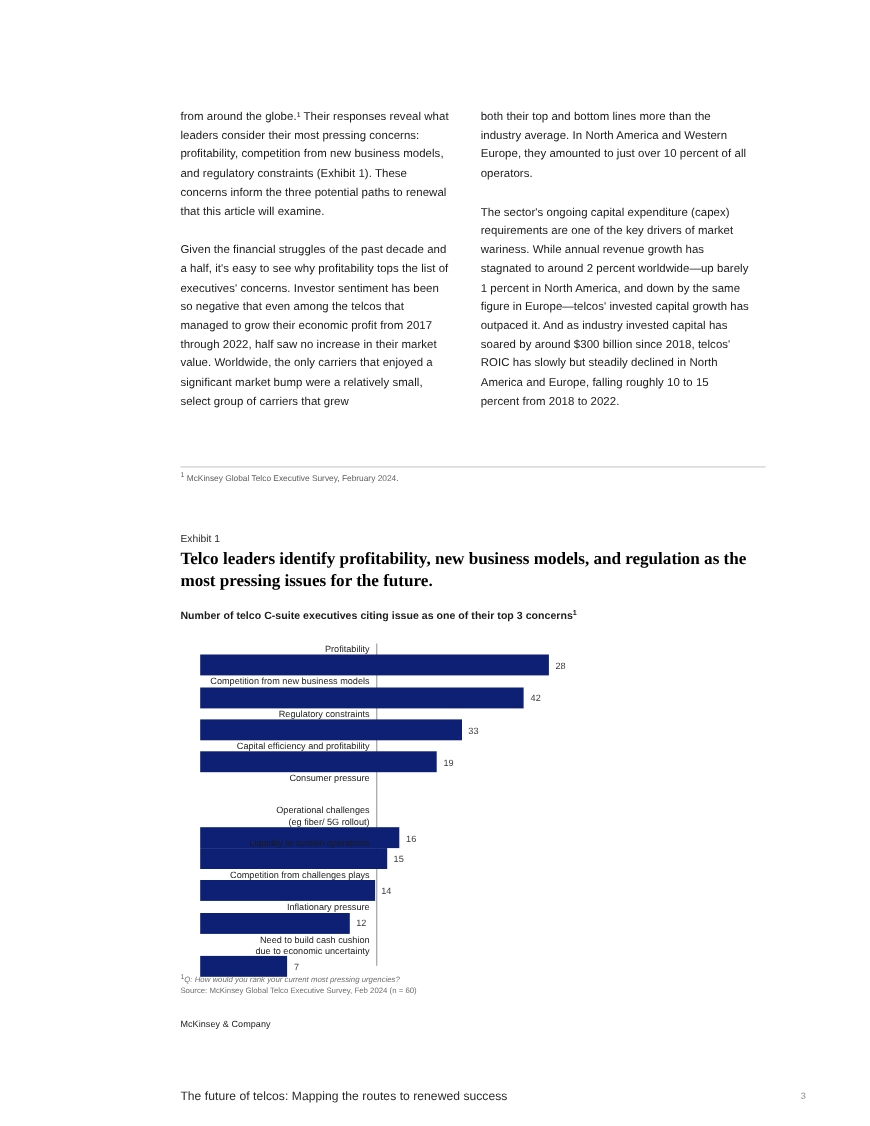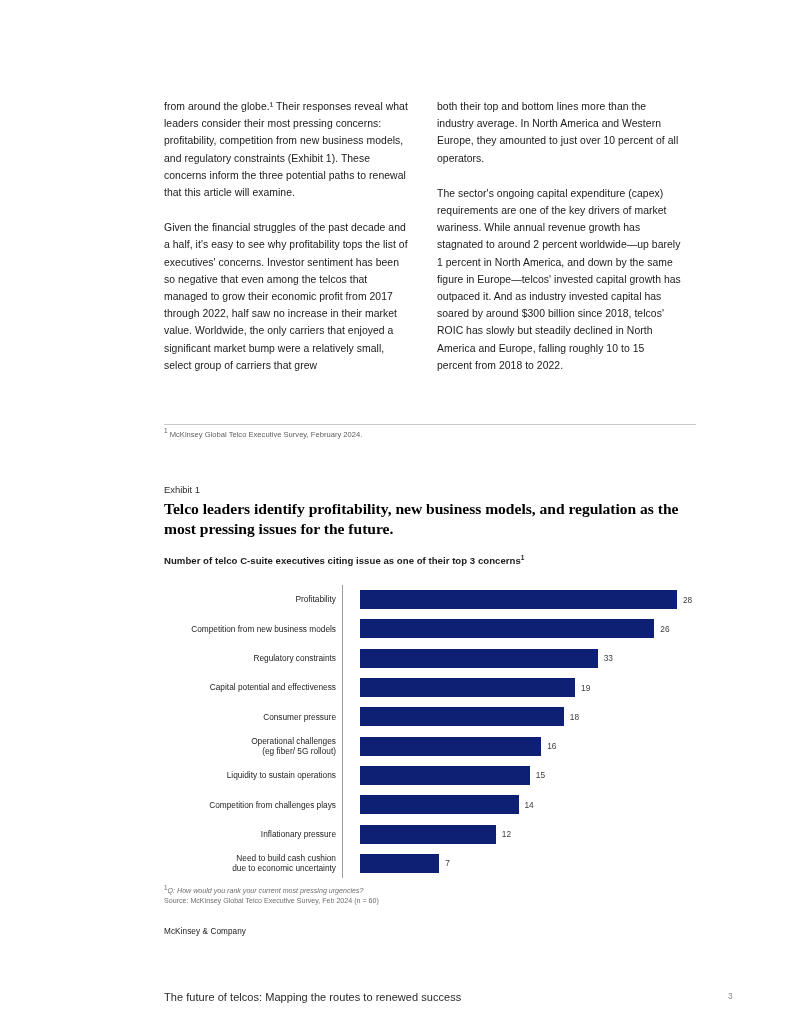--- a/index.html
+++ b/index.html
@@ -119,21 +119,21 @@
   .rows {
     position: absolute;
     left: 0;
     top: 0;
     width: 532px;
   }
   .row {
     position: relative;
     height: 29.3px;
     display: flex;
-    align-items: center;
+    flex-direction: column;
   }
   .cat-label {
     width: 172px;
     text-align: right;
     font-size: 8.3px;
     line-height: 10.4px;
     color: #1c1c1c;
     padding-right: 6px;
     white-space: pre-line;
   }
@@ -231,43 +231,39 @@
           <div class="cat-label">Profitability</div>
           <div class="bar-wrap">
             <div class="bar" style="width: 317px; background: rgb(13, 32, 116);"></div>
             <div class="bar-value">28</div>
           </div>
         </div>
         <div class="row">
           <div class="cat-label">Competition from new business models</div>
           <div class="bar-wrap">
             <div class="bar" style="width: 294.357px; background: rgb(13, 32, 116);"></div>
-            <div class="bar-value">26</div>
+            <div class="bar-value">42</div>
           </div>
         </div>
         <div class="row">
           <div class="cat-label">Regulatory constraints</div>
           <div class="bar-wrap">
             <div class="bar" style="width: 237.75px; background: rgb(13, 32, 116);"></div>
             <div class="bar-value">33</div>
           </div>
         </div>
         <div class="row">
-          <div class="cat-label">Capital potential and effectiveness</div>
+          <div class="cat-label">Capital efficiency and profitability</div>
           <div class="bar-wrap">
             <div class="bar" style="width: 215.107px; background: rgb(13, 32, 116);"></div>
             <div class="bar-value">19</div>
           </div>
         </div>
         <div class="row">
           <div class="cat-label">Consumer pressure</div>
-          <div class="bar-wrap">
-            <div class="bar" style="width: 203.786px; background: rgb(13, 32, 116);"></div>
-            <div class="bar-value">18</div>
-          </div>
         </div>
         <div class="row">
           <div class="cat-label">Operational challenges
 (eg fiber/ 5G rollout)</div>
           <div class="bar-wrap">
             <div class="bar" style="width: 181.143px; background: rgb(13, 32, 116);"></div>
             <div class="bar-value">16</div>
           </div>
         </div>
         <div class="row">

